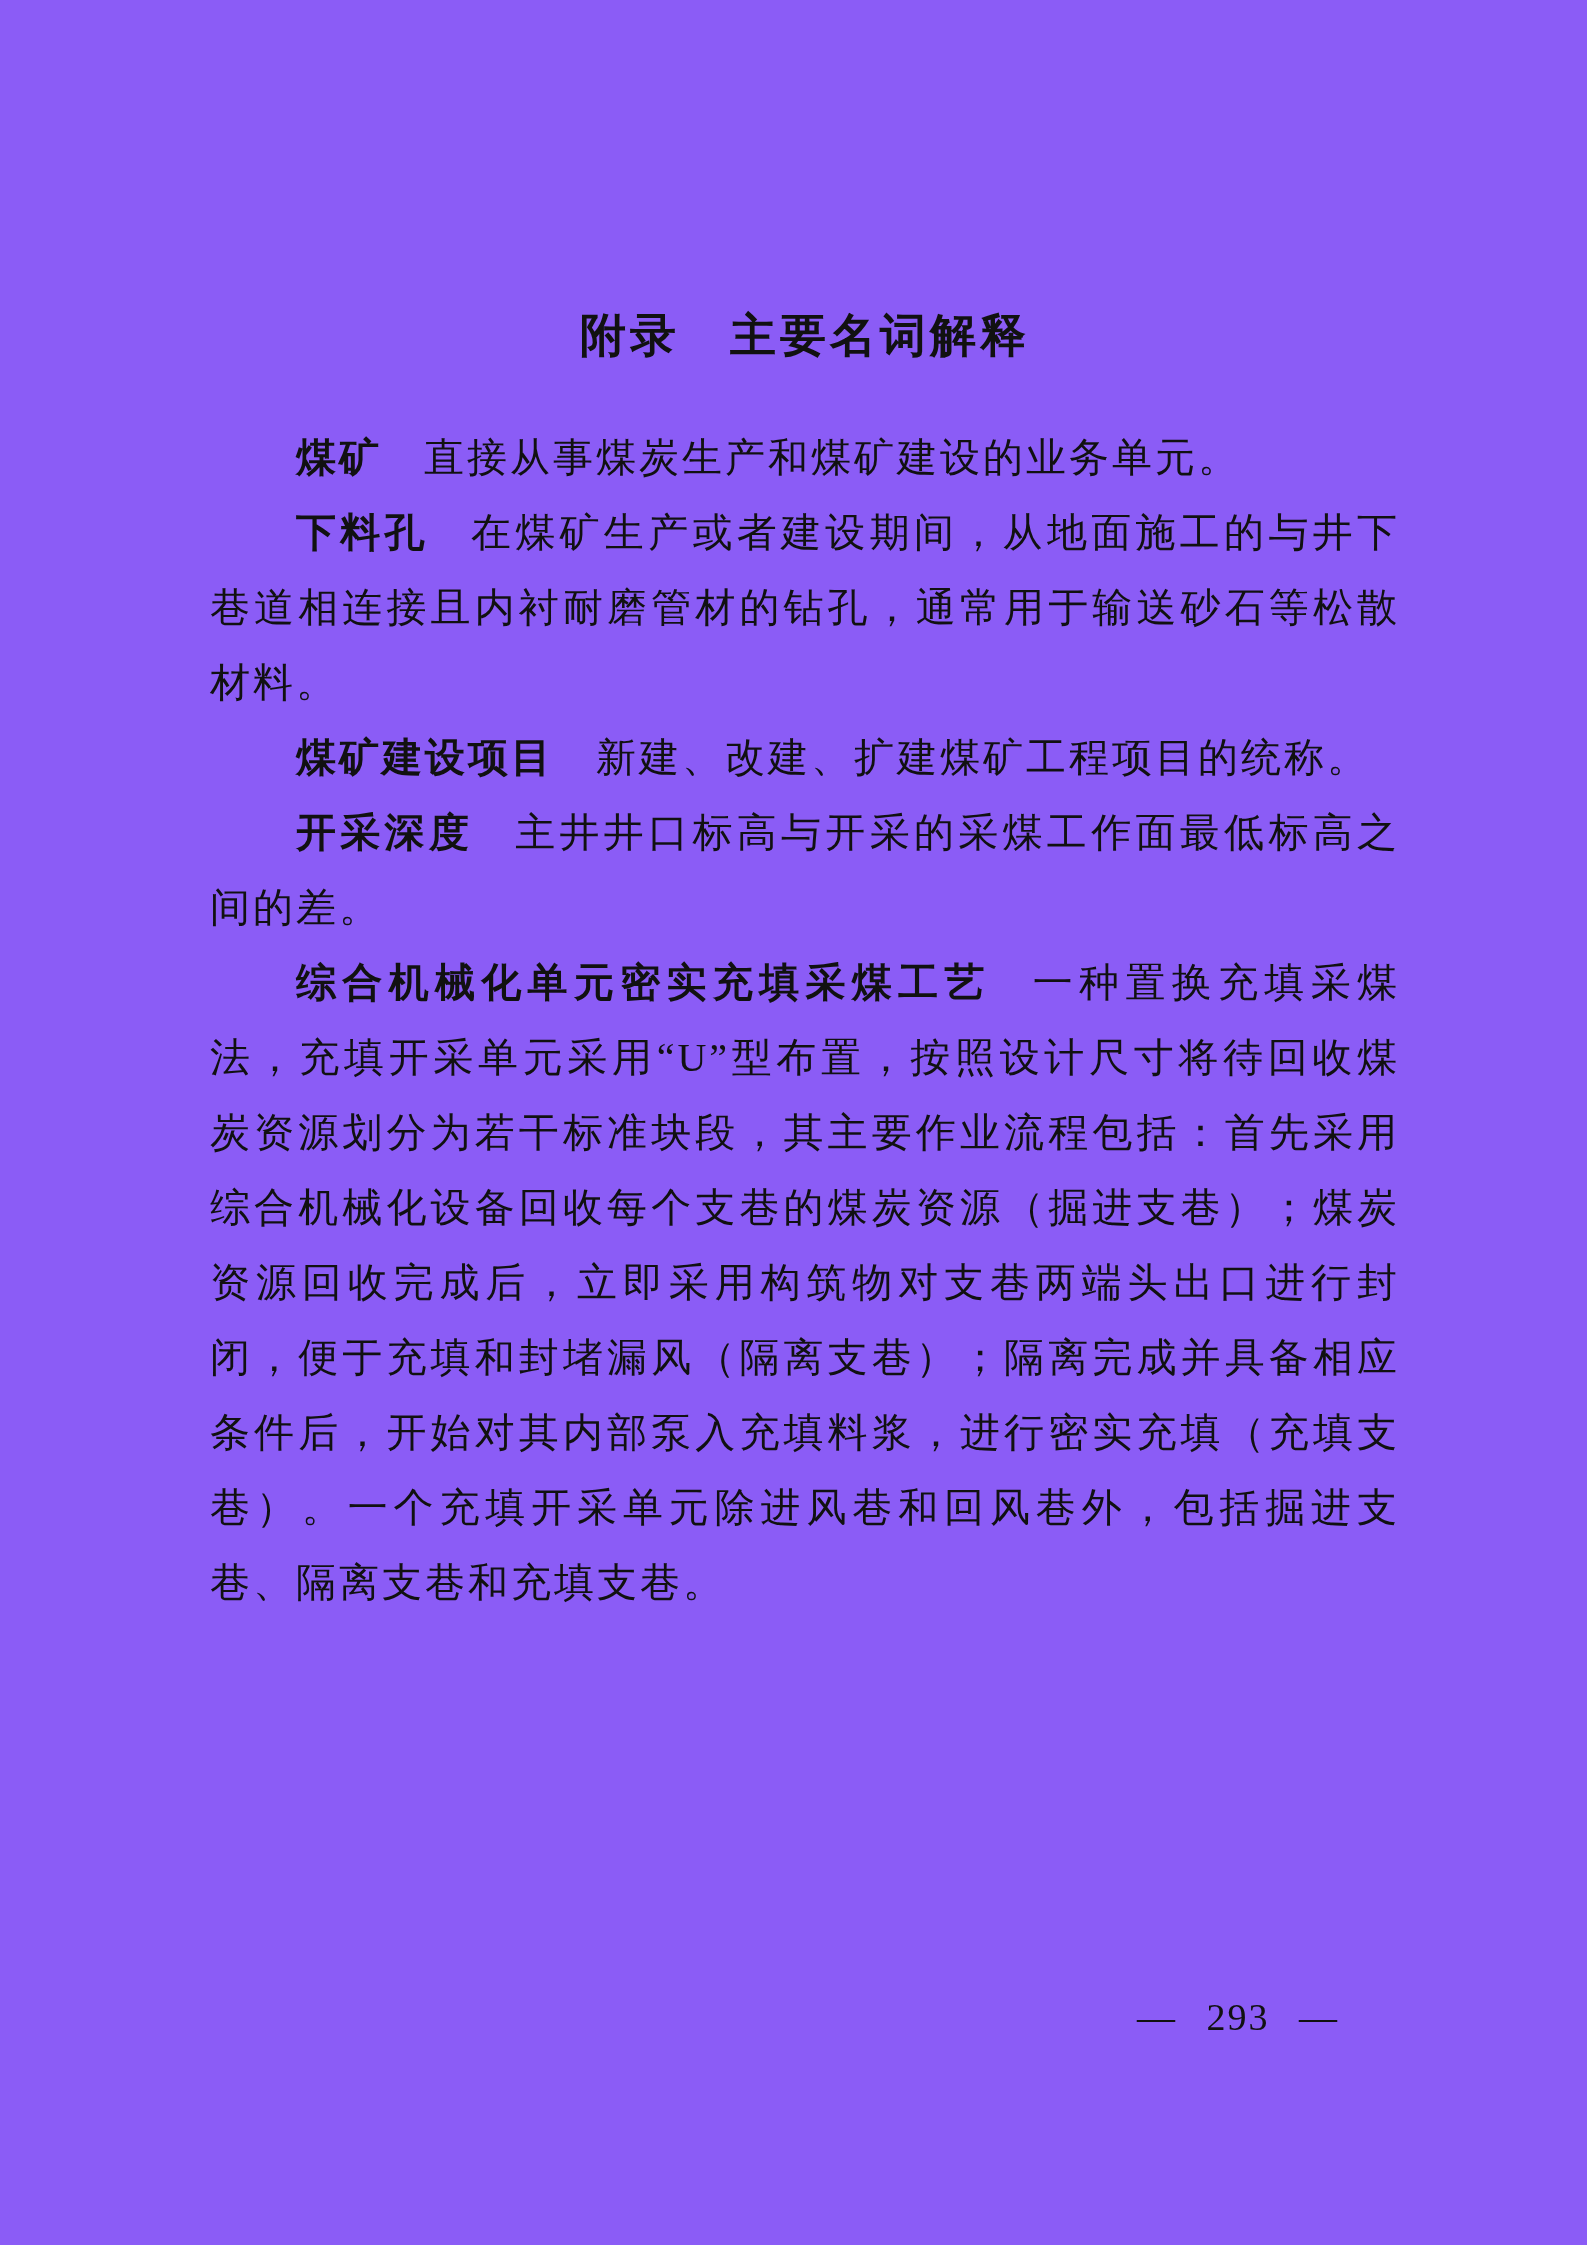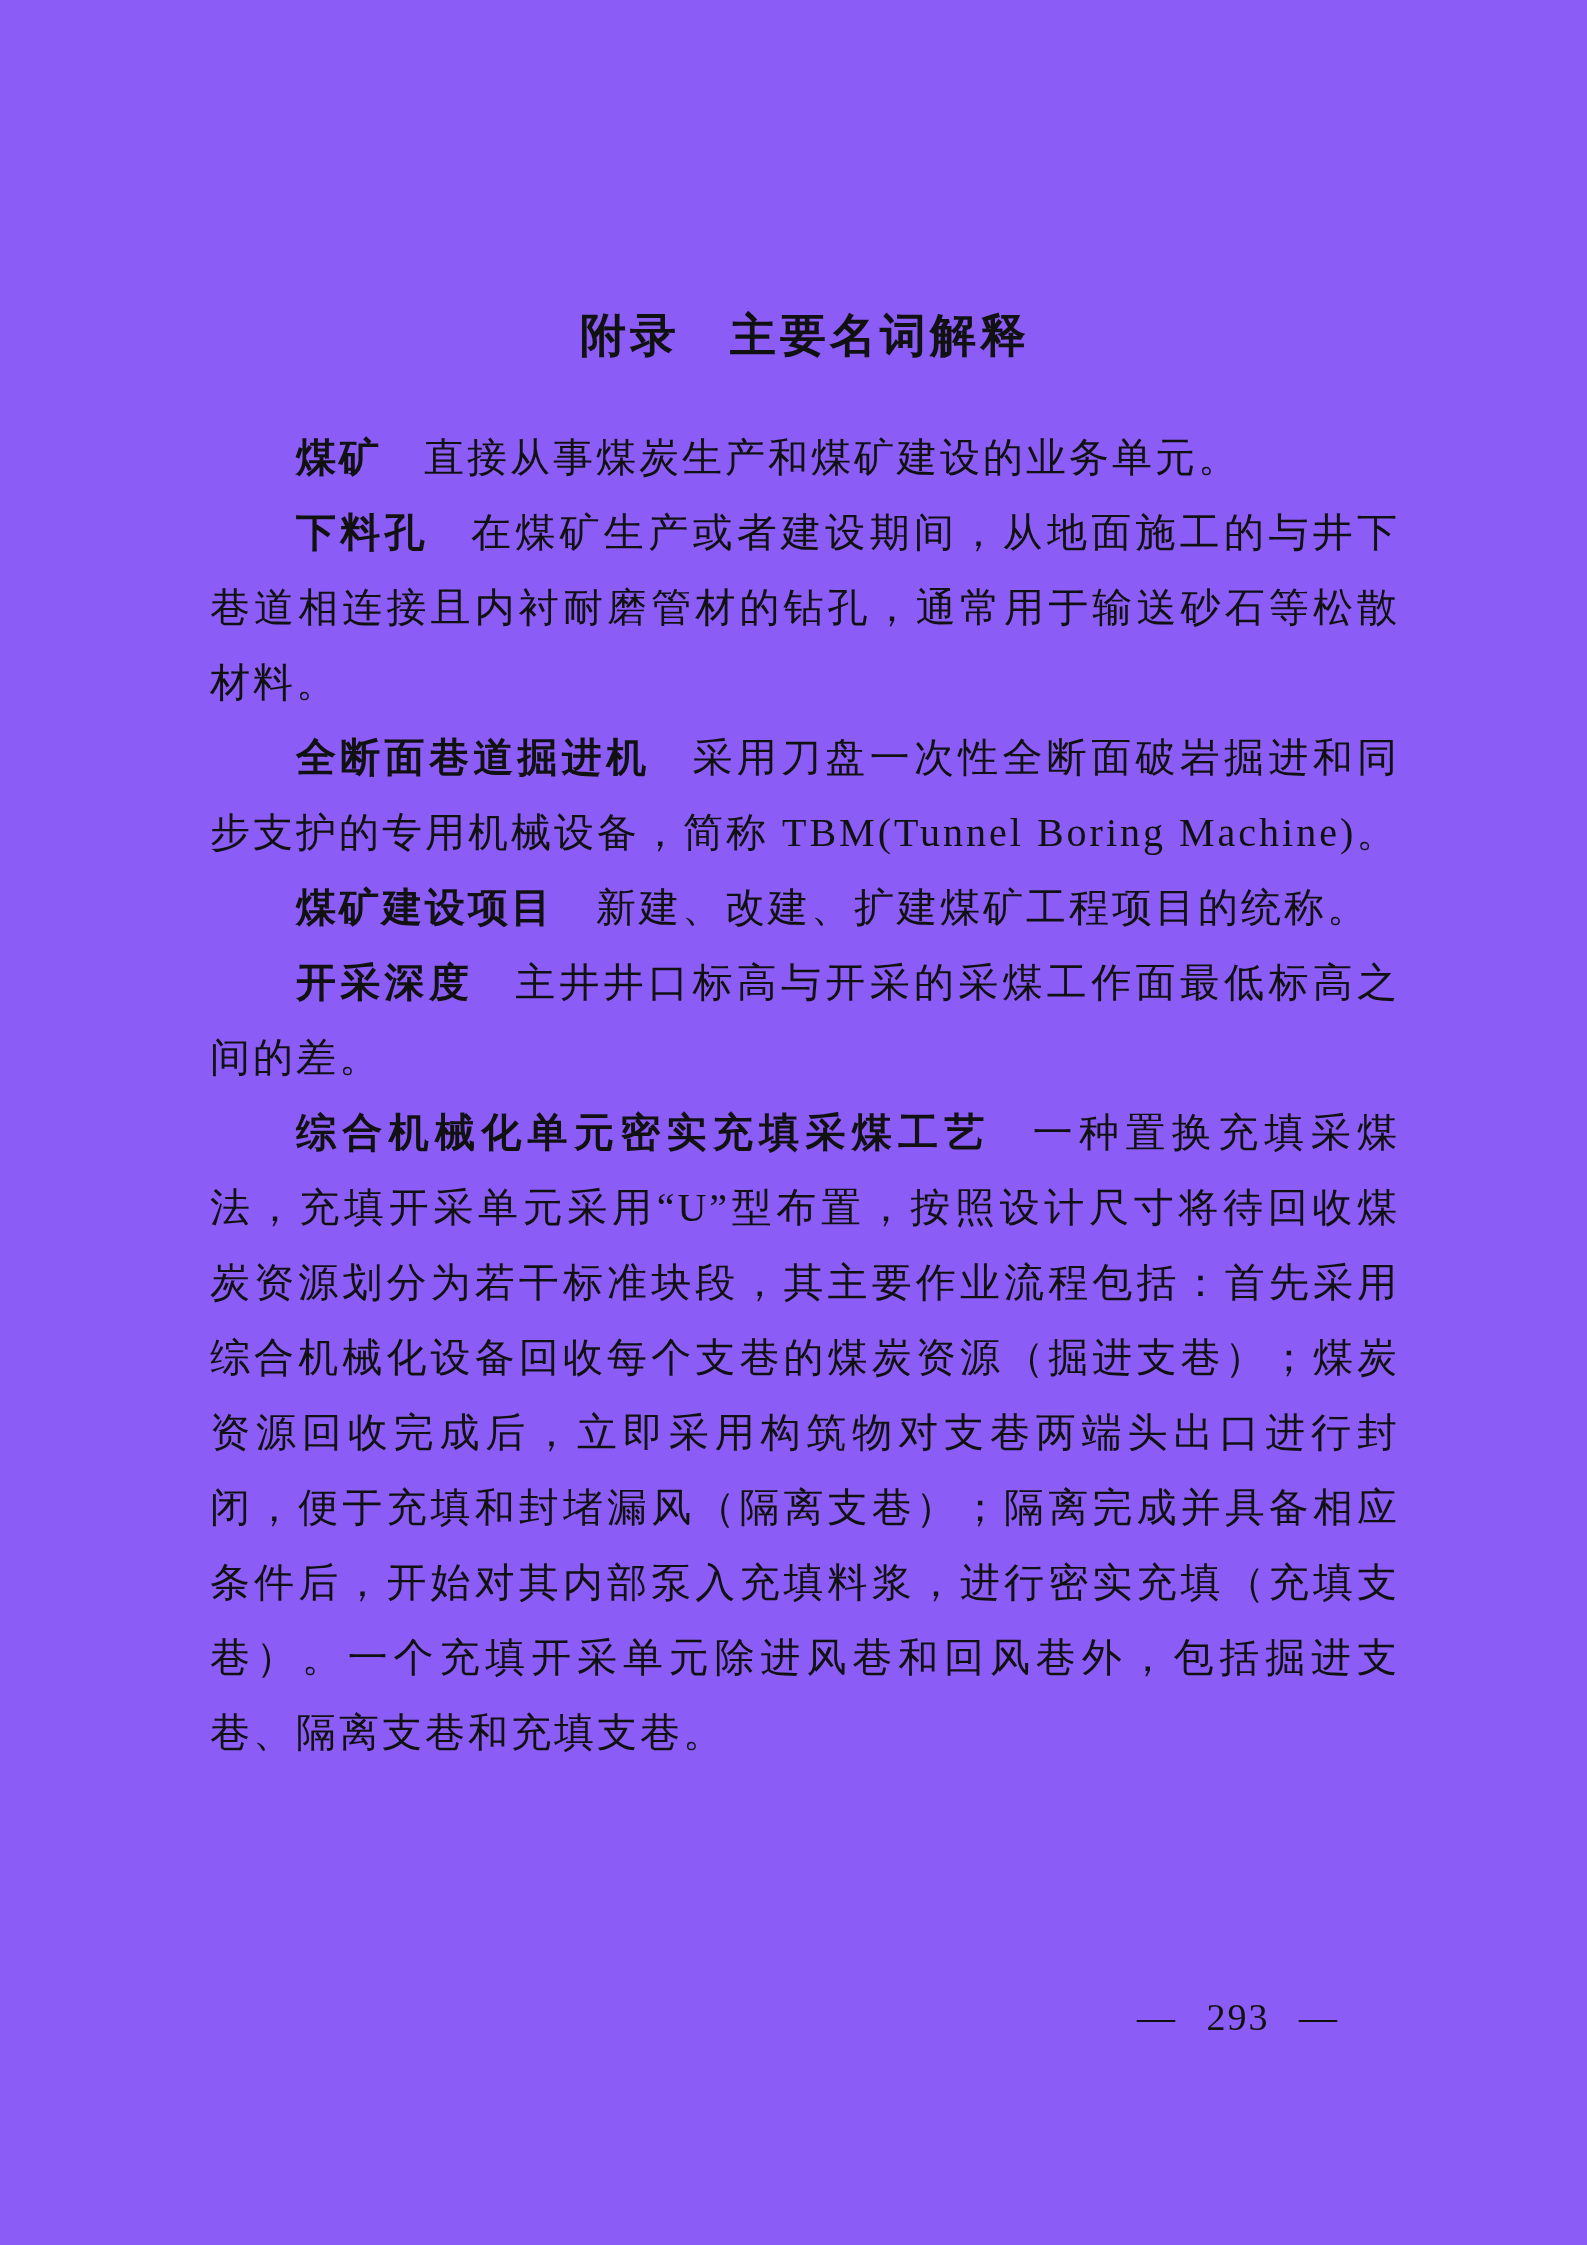--- a/index.html
+++ b/index.html
@@ -72,21 +72,20 @@
 
   <h1 class="page-title">附录　主要名词解释</h1>
 
   <div class="content">
 
 
       <p class="para"><span class="term">煤矿</span><span class="definition">直接从事煤炭生产和煤矿建设的业务单元。</span></p>
 
       <p class="para"><span class="term">下料孔</span><span class="definition">在煤矿生产或者建设期间，从地面施工的与井下巷道相连接且内衬耐磨管材的钻孔，通常用于输送砂石等松散材料。</span></p>
 
-      <p class="para"><span class="term">全断面巷道掘进机</span><span class="definition">采用刀盘一次性全断面破岩掘进和同步支护的专用机械设备，简称 TBM(Tunnel Boring Machine)。</span></p>
 
       <p class="para"><span class="term">煤矿建设项目</span><span class="definition">新建、改建、扩建煤矿工程项目的统称。</span></p>
 
       <p class="para"><span class="term">开采深度</span><span class="definition">主井井口标高与开采的采煤工作面最低标高之间的差。</span></p>
 
 
       <p class="para"><span class="term">综合机械化单元密实充填采煤工艺</span><span class="definition">一种置换充填采煤法，充填开采单元采用“U”型布置，按照设计尺寸将待回收煤炭资源划分为若干标准块段，其主要作业流程包括：首先采用综合机械化设备回收每个支巷的煤炭资源（掘进支巷）；煤炭资源回收完成后，立即采用构筑物对支巷两端头出口进行封闭，便于充填和封堵漏风（隔离支巷）；隔离完成并具备相应条件后，开始对其内部泵入充填料浆，进行密实充填（充填支巷）。一个充填开采单元除进风巷和回风巷外，包括掘进支巷、隔离支巷和充填支巷。</span></p>
 
     </div>
 

